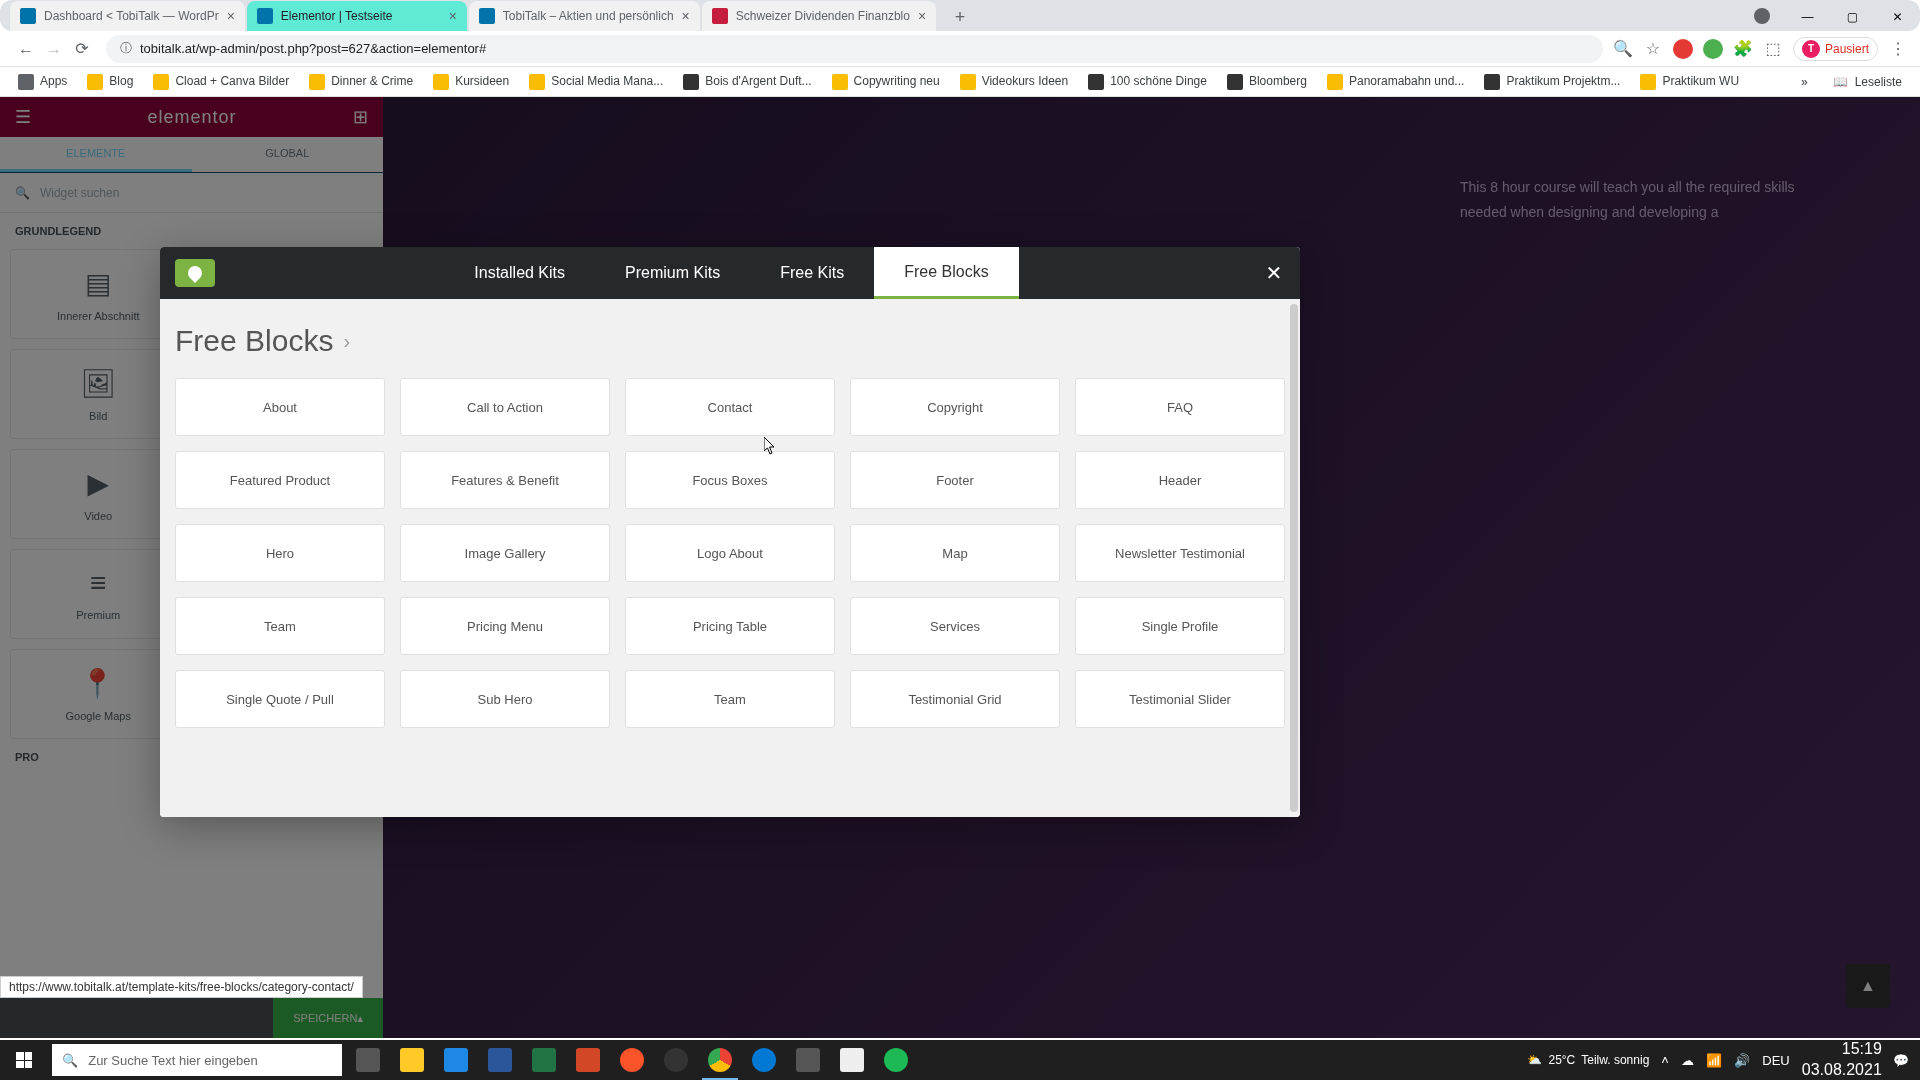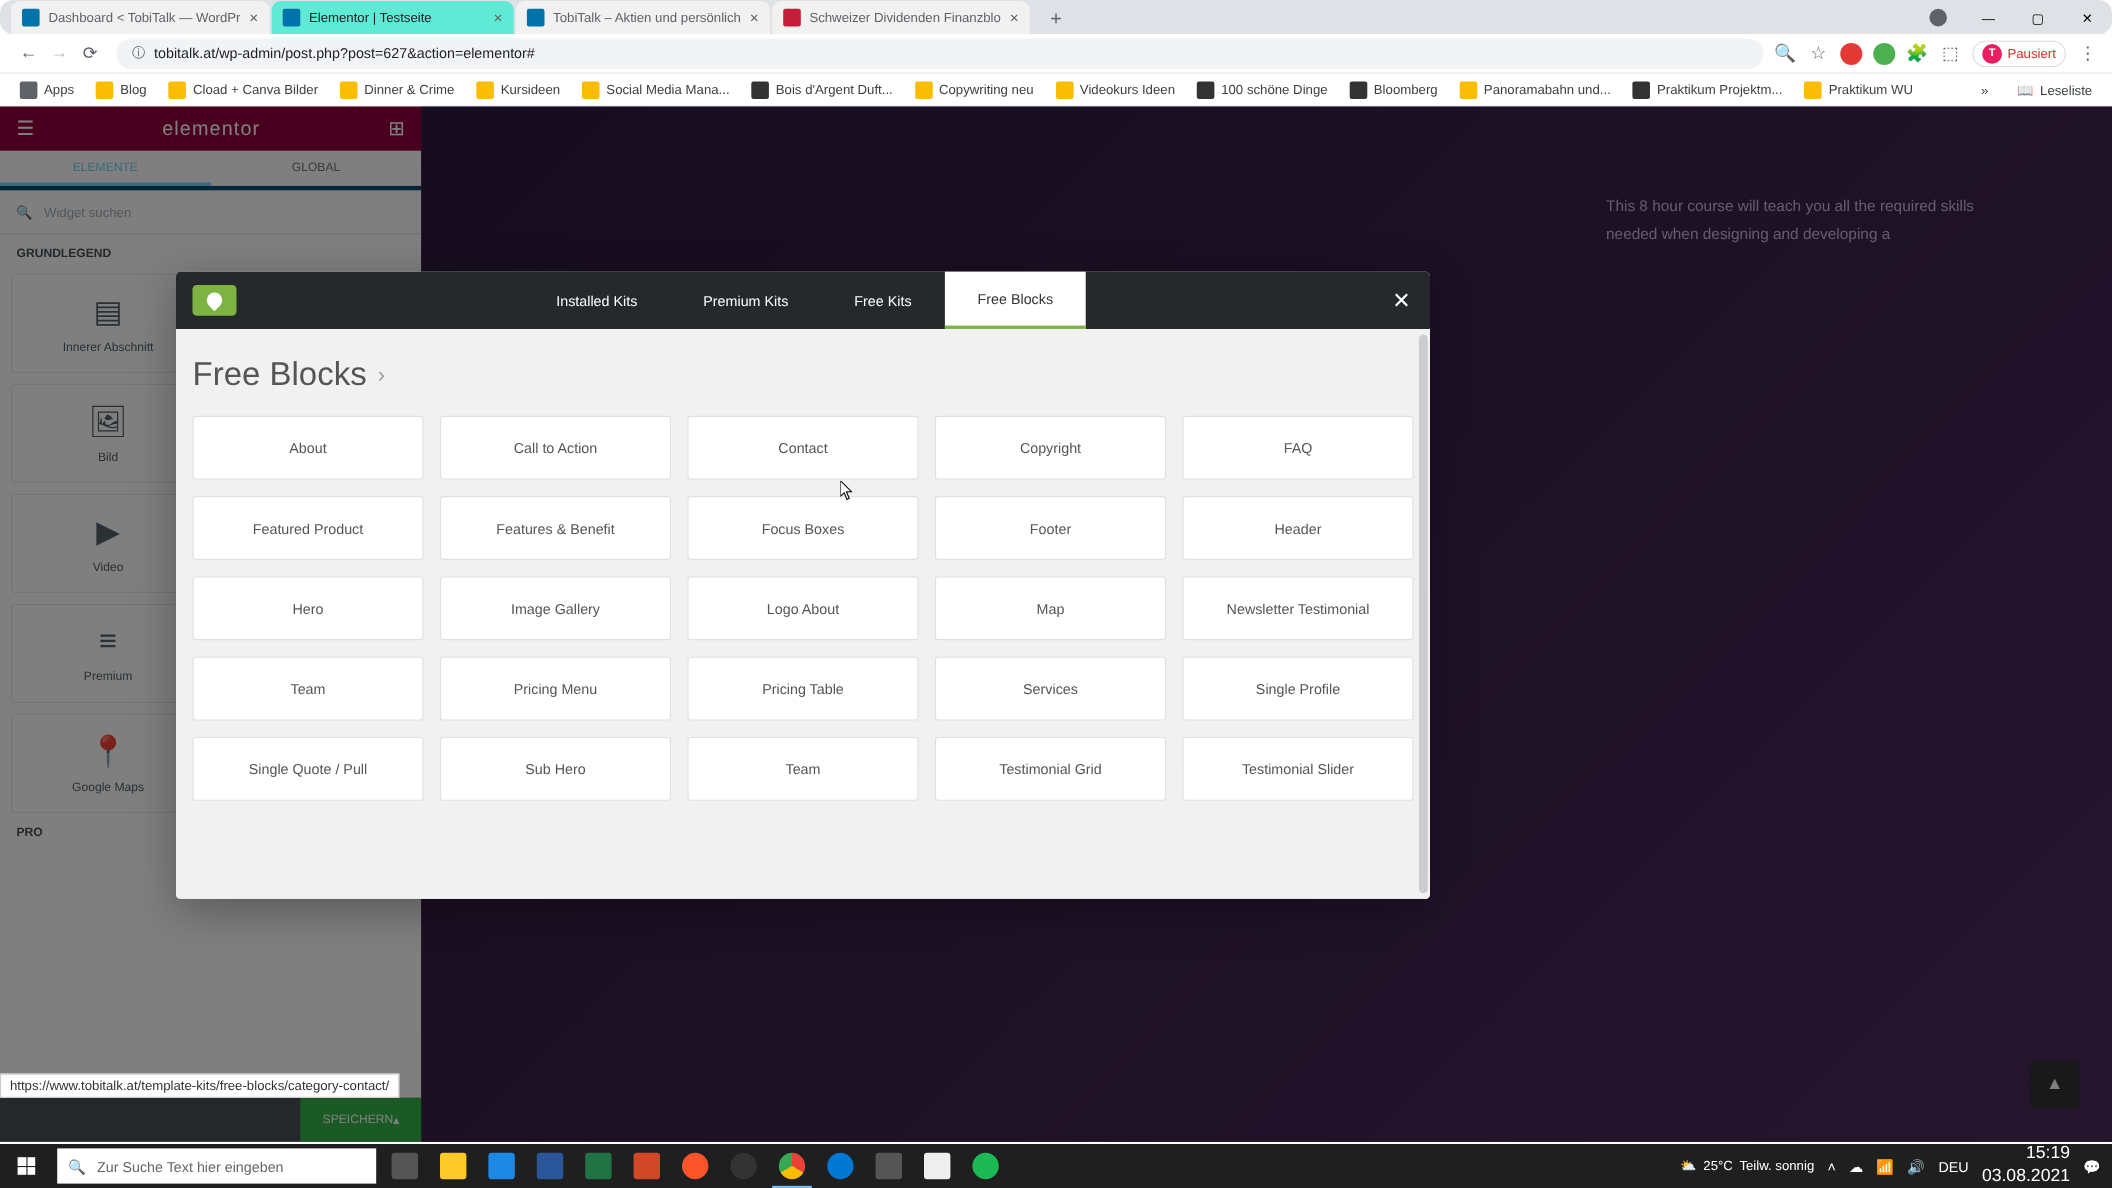--- a/index.html
+++ b/index.html
@@ -40,21 +40,21 @@
 .bookmarks-right { margin-left: auto; display: flex; align-items: center; gap: 10px; }
 
 
 .content-area { position: relative; height: calc(100% - 33px - 36px - 30px - 40px); background: #2c1a3d; }
 
 
 .elementor-panel { position: absolute; left: 0; top: 0; width: 383px; height: 100%; background: #fff; display: flex; flex-direction: column; }
 .el-header { height: 40px; background: #93003c; display: flex; align-items: center; justify-content: space-between; padding: 0 15px; color: #fff; }
 .el-logo { font-size: 18px; font-weight: 300; letter-spacing: 1px; }
 .el-menu-icon { font-size: 18px; cursor: pointer; }
-.el-tabs { height: 36px; display: flex; border-bottom: 4px solid #0c4a6e; }
+.el-tabs { height: 36px; display: flex; border-bottom: 1px solid #0c4a6e; }
 .el-tab { flex: 1; display: flex; align-items: center; justify-content: center; font-size: 11px; color: #6d7882; text-transform: uppercase; cursor: pointer; border-bottom: 3px solid transparent; }
 .el-tab.active { color: #71d7f7; border-bottom-color: #71d7f7; }
 .el-search { height: 40px; display: flex; align-items: center; padding: 0 15px; border-bottom: 1px solid #e0e0e0; color: #a4afb7; font-size: 12px; }
 .el-search-icon { margin-right: 10px; }
 .el-category { padding: 12px 15px; font-size: 11px; color: #495157; text-transform: uppercase; font-weight: 600; }
 .el-widgets { display: grid; grid-template-columns: 1fr 1fr; gap: 10px; padding: 0 10px; }
 .el-widget { height: 90px; border: 1px solid #e6e9ec; border-radius: 3px; display: flex; flex-direction: column; align-items: center; justify-content: center; gap: 10px; cursor: pointer; font-size: 11px; color: #556068; }
 .el-widget-icon { font-size: 28px; color: #556068; }
 .el-footer { position: absolute; bottom: 0; left: 0; right: 0; height: 40px; background: #495157; display: flex; align-items: center; }
 .el-save { margin-left: auto; height: 100%; background: #39b54a; color: #fff; padding: 0 20px; display: flex; align-items: center; font-size: 11px; text-transform: uppercase; }
@@ -66,21 +66,21 @@
 
 
 .dark-overlay { position: absolute; inset: 0; background: rgba(0,0,0,0.5); }
 
 
 .modal { position: absolute; left: 160px; top: 150px; width: 1140px; height: 570px; background: #fff; border-radius: 4px; box-shadow: 0 10px 40px rgba(0,0,0,0.3); display: flex; flex-direction: column; }
 .modal-header { height: 52px; background: #26292c; display: flex; align-items: center; border-radius: 4px 4px 0 0; }
 .modal-logo { width: 40px; height: 28px; background: #7cb342; border-radius: 4px; margin-left: 15px; display: flex; align-items: center; justify-content: center; }
 .modal-logo-inner { width: 14px; height: 14px; background: #fff; border-radius: 50% 50% 50% 0; transform: rotate(-45deg); }
 .modal-tabs { flex: 1; display: flex; justify-content: center; gap: 0; }
-.modal-tab { padding: 0 30px; height: 52px; display: flex; align-items: center; color: #fff; font-size: 13px; cursor: pointer; }
+.modal-tab { padding: 0 30px; height: 52px; display: flex; align-items: center; color: #fff; font-size: 16px; cursor: pointer; }
 .modal-tab.active { background: #fff; color: #333; border-bottom: 3px solid #7cb342; }
 .modal-close { width: 52px; height: 52px; display: flex; align-items: center; justify-content: center; color: #fff; font-size: 20px; cursor: pointer; }
 .modal-body { flex: 1; background: #f1f1f1; padding: 25px 15px; overflow-y: auto; position: relative; border-radius: 0 0 4px 4px; }
 .modal-title { font-size: 30px; font-weight: 300; color: #555; margin-bottom: 20px; display: flex; align-items: center; gap: 10px; }
 .modal-title .chev { font-size: 20px; color: #999; }
 .blocks-grid { display: grid; grid-template-columns: repeat(5, 1fr); gap: 15px; }
 .block-card { height: 58px; background: #fff; border: 1px solid #e0e0e0; border-radius: 3px; display: flex; align-items: center; justify-content: center; font-size: 13px; color: #555; cursor: pointer; }
 .modal-scrollbar { position: absolute; right: 2px; top: 5px; bottom: 5px; width: 8px; background: #ccc; border-radius: 4px; }
 
 

